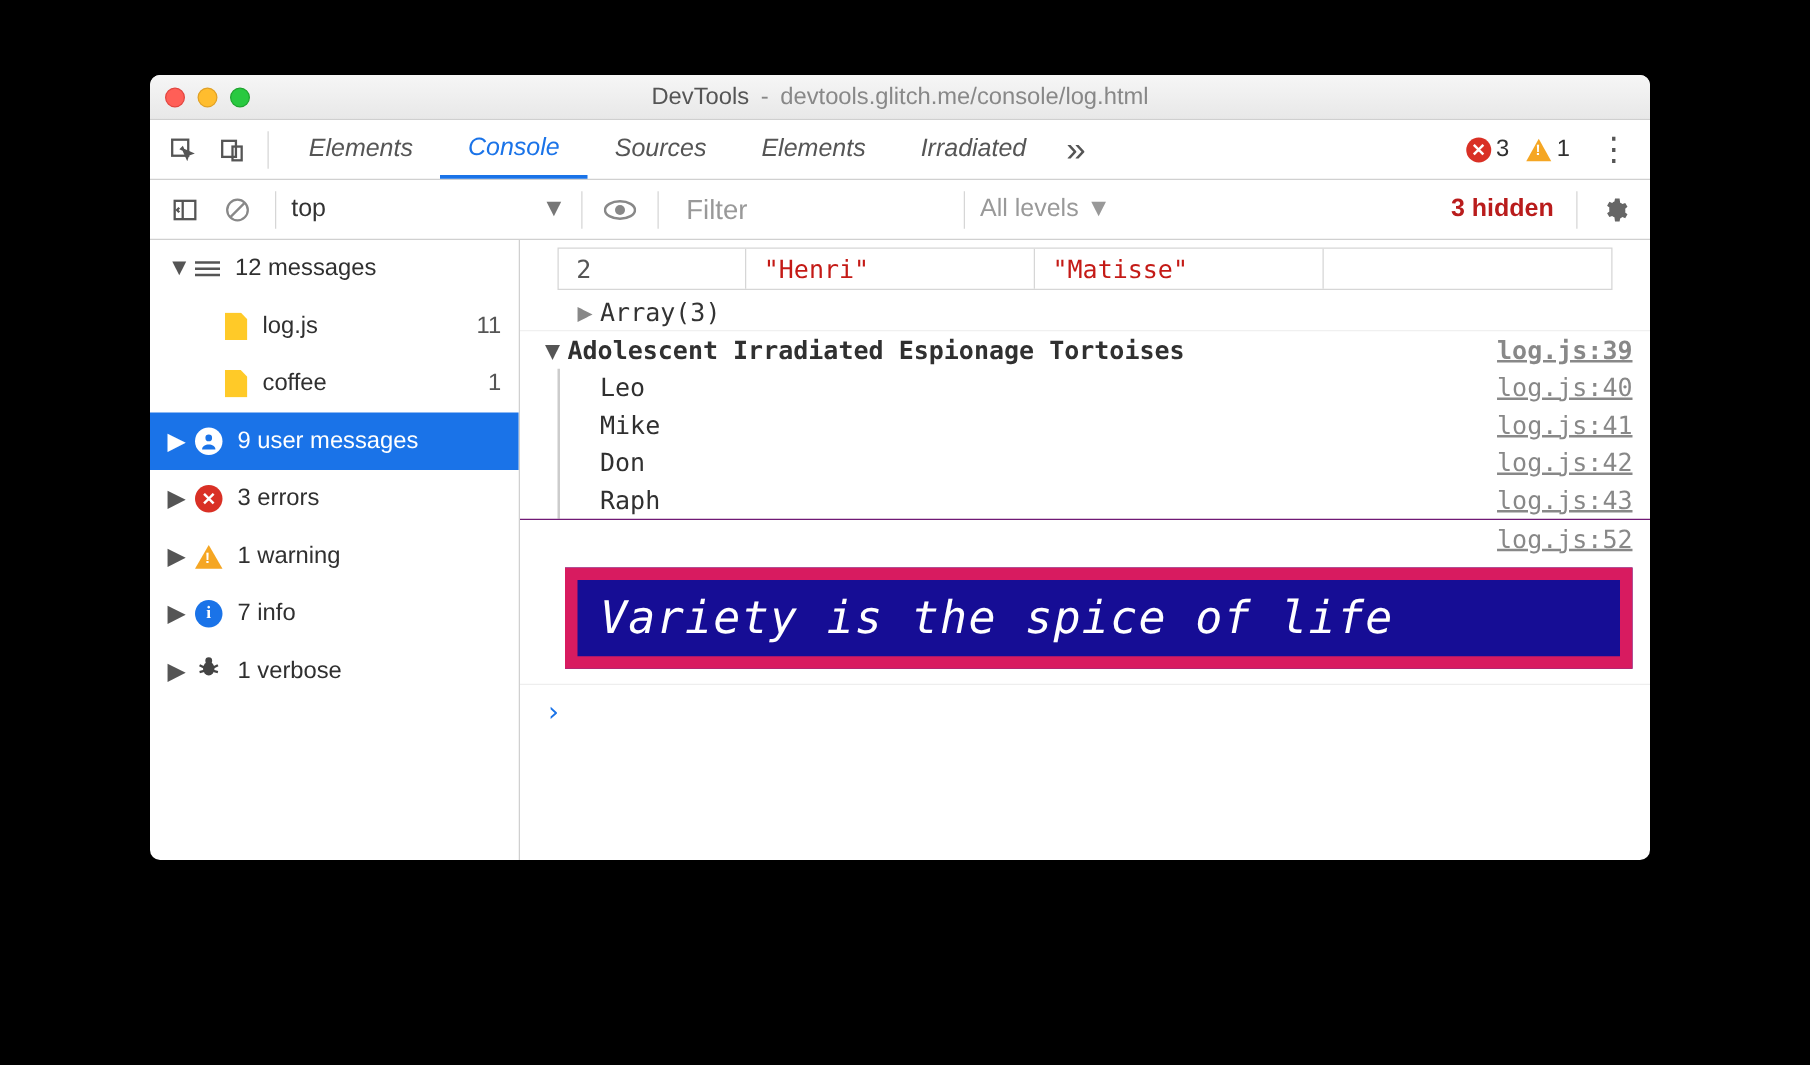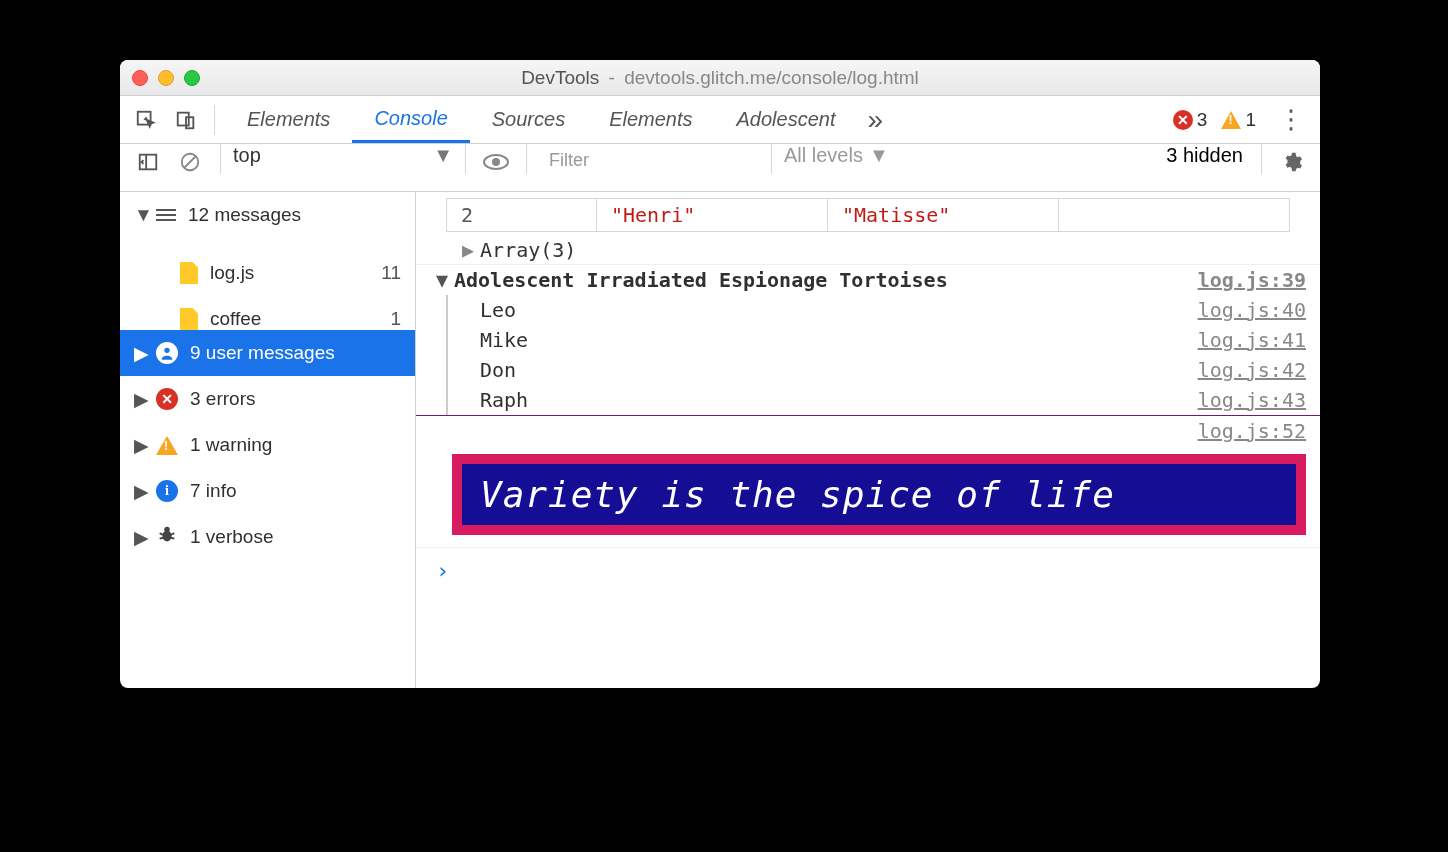--- a/index.html
+++ b/index.html
@@ -62,43 +62,43 @@
   .err-badge, .warn-badge { display:flex; align-items:center; gap:4px; font-size:19px;}
   .err-circ { width:20px; height:20px; border-radius:50%; background:#d93025; color:#fff; display:flex; align-items:center; justify-content:center; font-weight:bold; font-size:14px;}
   .warn-tri { width:0; height:0; border-left:10px solid transparent; border-right:10px solid transparent; border-bottom:18px solid #f5a623; position:relative;}
   .warn-tri::after{ content:"!"; position:absolute; left:-3px; top:2px; color:#fff; font-size:12px; font-weight:bold;}
   .kebab { font-size:26px; color:#555; padding:0 8px; cursor:pointer;}
   
   .toolbar {
     height: 48px;
     border-bottom:1px solid #d0d0d0;
     display:flex;
-    align-items:flex-start;
+    align-items:center;
     padding:0 10px;
     gap:6px;
   }
   .ctx-select { display:flex; align-items:center; gap:8px; min-width:220px; color:#333; cursor:pointer;}
   .ctx-select .chev { color:#777;}
-  .filter-input { height:32px; width:220px; padding:0 10px; border:none; outline:none; background:#fff; color:#15803d; font-size:18px;}
+  .filter-input { height:32px; width:220px; padding:0 10px; border:none; outline:none; background:#fff; color:#15803d; font-size:22px;}
   .filter-input::placeholder{ color:#999;}
   .levels { color:#999; cursor:pointer; display:flex; align-items:center; gap:6px;}
-  .hidden-ct { margin-left:auto; color:#000000; padding-right:6px;}
+  .hidden-ct { margin-left:auto; color:#b91c1c; padding-right:6px;font-weight:bold;}
   .gear { color:#666; cursor:pointer;}
   
   .body { flex:1; display:flex; overflow:hidden;}
   .sidebar {
     width: 296px;
     border-right:1px solid #d0d0d0;
     overflow:auto;
     font-size:19px;
   }
   .sb-row { display:flex; align-items:center; height:46px; padding:0 14px; gap:12px; cursor:pointer;}
   .sb-row .arrow { width:10px; color:#555;}
   .sb-row .cnt { margin-left:auto; color:#555;}
-  .sb-sub { padding-left: 60px !important; align-items: flex-end;}
+  .sb-sub { padding-left: 60px !important;}
   .sb-file-icon { width:18px; height:22px; background:#ffca28; clip-path: polygon(0 0, 70% 0, 100% 25%, 100% 100%, 0 100%);}
   .sb-list-icon { width:20px; display:flex; flex-direction:column; gap:3px;}
   .sb-list-icon span{ height:2px; background:#555;}
   .sb-row.selected { background:#1a73e8; color:#fff;}
   .sb-row.selected .arrow, .sb-row.selected .cnt { color:#fff;}
   .sb-user { width:22px; height:22px; border-radius:50%; background:#fff; display:flex; align-items:center; justify-content:center;}
   .sb-user svg { fill:#1a73e8;}
   .sb-err { width:22px; height:22px; border-radius:50%; background:#d93025; color:#fff; display:flex; align-items:center; justify-content:center; font-size:14px; font-weight:bold;}
   .sb-warn { width:0;height:0;border-left:11px solid transparent;border-right:11px solid transparent;border-bottom:19px solid #f5a623; position:relative;}
   .sb-warn::after{content:"!";position:absolute;left:-3px;top:3px;color:#fff;font-size:12px;font-weight:bold;}
@@ -161,21 +161,21 @@
           <rect x="3" y="4" width="12" height="14"></rect>
           <rect x="12" y="9" width="8" height="12"></rect>
         </svg>
     </div>
     <div class="vsep"></div>
     <div class="tabs">
       <div class="tab">Elements</div>
       <div class="tab active">Console</div>
       <div class="tab">Sources</div>
       <div class="tab">Elements</div>
-      <div class="tab">Adolescent</div>
+      <div class="tab">Irradiated</div>
       <div class="more-tabs">»</div>
     </div>
     <div class="counts">
       <div class="err-badge">
         <div class="err-circ">✕</div>
         <span>3</span>
       </div>
       <div class="warn-badge">
         <div class="warn-tri"></div>
         <span>1</span>

